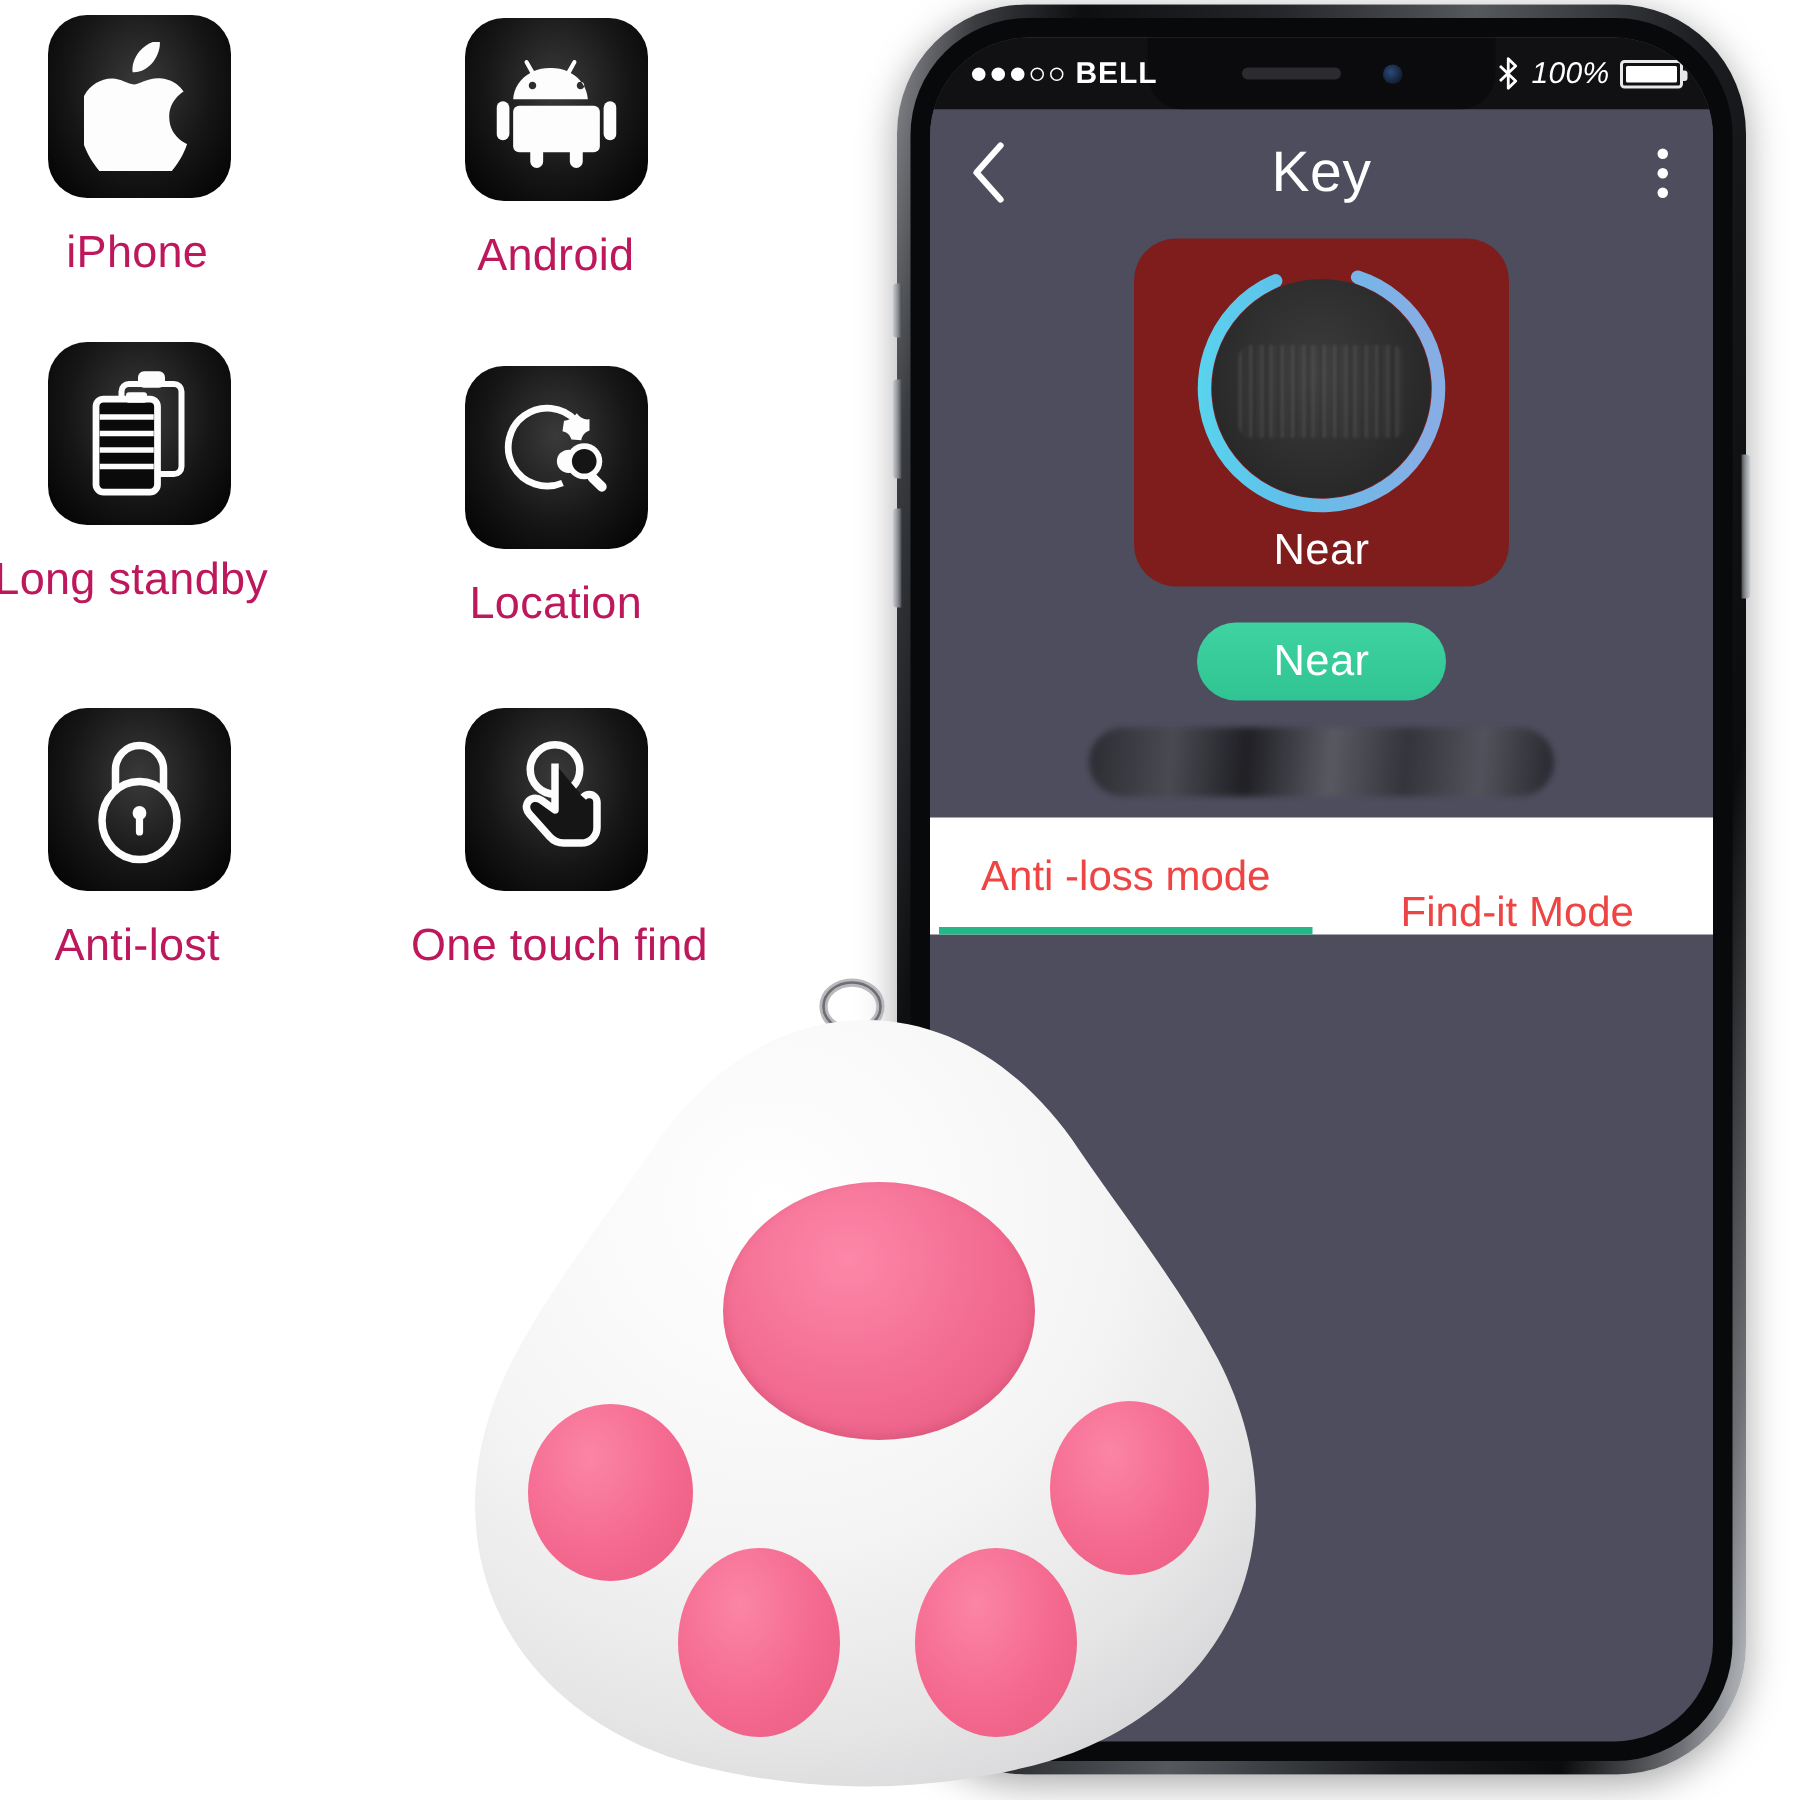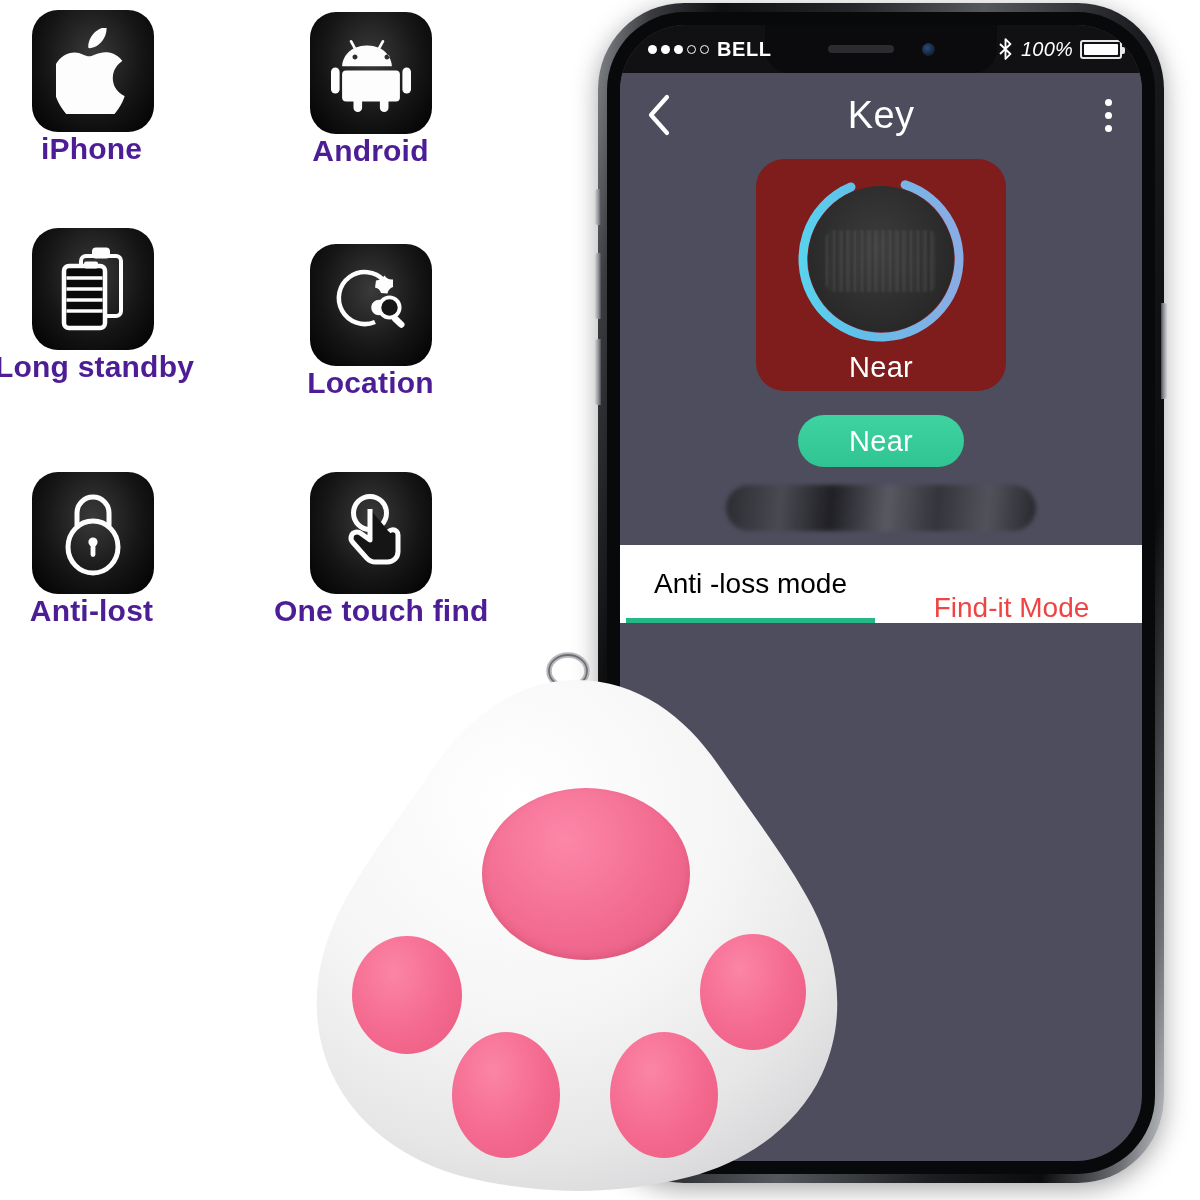--- a/index.html
+++ b/index.html
@@ -21,25 +21,25 @@
   .feature-icon {
     width:122px; height:122px;
     border-radius:26px;
     background:radial-gradient(ellipse at 50% 38%, #3a3a3a 0%, #161616 55%, #000000 100%);
     margin:0 auto;
     display:flex; align-items:center; justify-content:center;
     position:relative;
   }
   .feature-icon svg { display:block; }
   .feature-label {
+    margin-top:20px;
     font-size:30px;
-    color:#4c1d95;
+    color:#be185d;
     letter-spacing:0.2px;
     white-space:nowrap;
-    font-weight:bold;
   }
 
   
   #cell-iphone      { left:5px;   top:10px;  width:175px; }
   #cell-android     { left:278px; top:12px;  width:185px; }
   #cell-standby     { left:5px;   top:228px; width:175px; }
   #cell-location    { left:278px; top:244px; width:185px; }
   #cell-antilost    { left:5px;   top:472px; width:175px; }
   #cell-onetouch    { left:278px; top:472px; width:185px; }
 
@@ -207,21 +207,21 @@
     background:#ffffff;
     display:flex;
     position:relative;
   }
   .tab {
     flex:1;
     display:flex; align-items:center; justify-content:center;
     font-size:28px;
     position:relative;
   }
-  .tab.active   { color:#000000; }
+  .tab.active   { color:#ef4444; }
   .tab.inactive { color:#ef4444;margin-top:48px; }
   .tab.active::after {
     content:""; position:absolute; left:6px; right:6px; bottom:0;
     height:5px; background:#26b789;
   }
 
   
   #map {
     flex:1;
     position:relative;

